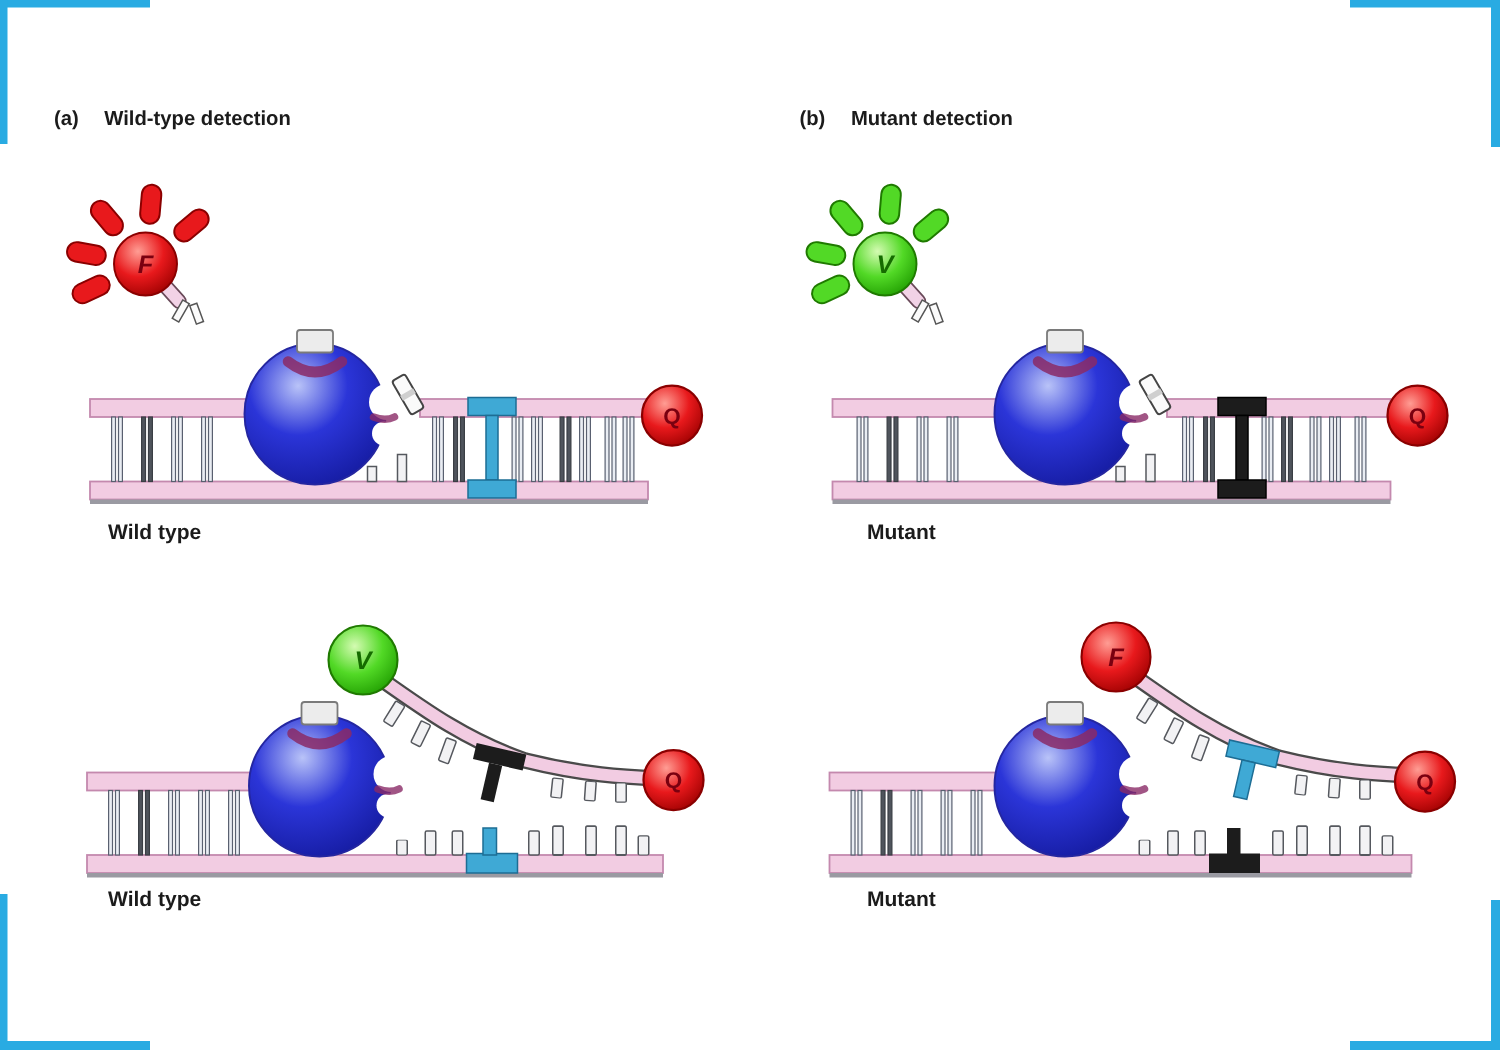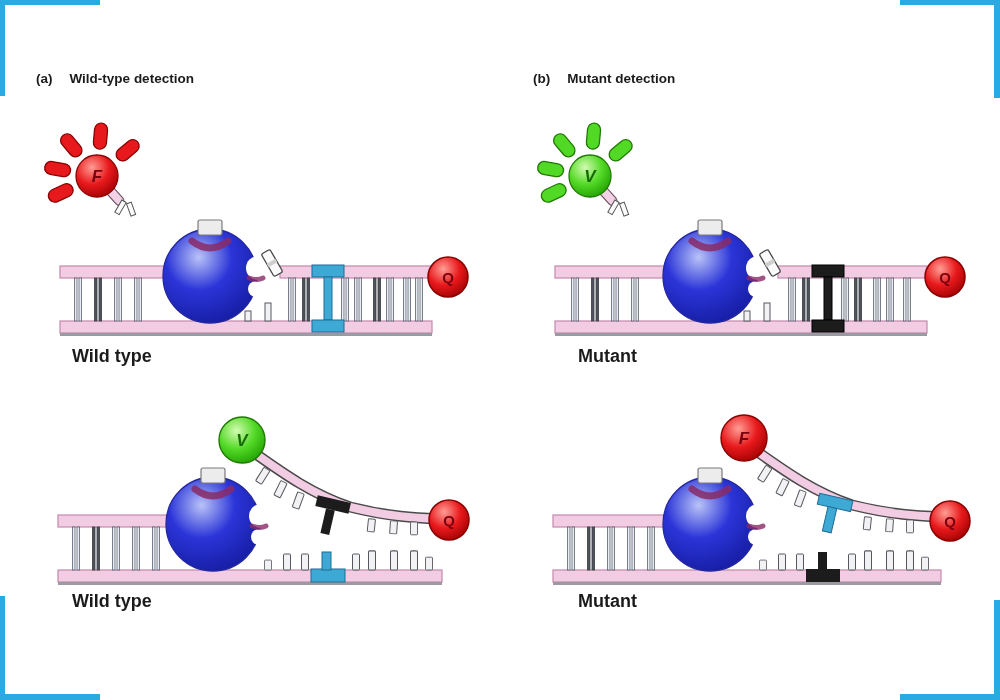--- a/index.html
+++ b/index.html
@@ -1,19 +1,19 @@
 <!DOCTYPE html>
 <html style="--frame: #29ABE2; --fluor_red: #E8191C; --fluor_red_dark: #7A0010; --fluor_green: #52D926; --fluor_green_dark: #156B00; --polymerase_blue: #2B35D8; --dna_pink: #F2CCE2; --dna_edge: #C489AE; --match_cyan: #3FA9D5; --mismatch_black: #1C1C1C; --quencher_red: #E01818;"><head>
 <meta charset="utf-8">
 <style>
   html,body{margin:0;padding:0;background:#ffffff;}
   .canvas{position:relative;width:1000px;height:700px;background:#ffffff;overflow:hidden;
           font-family:"Liberation Sans",sans-serif;}
   .fc{position:absolute;background:var(--frame,#29ABE2);}
-  .cap{position:absolute;font-weight:bold;color:#1b1b1b;font-size:18px;white-space:nowrap;}
+  .cap{position:absolute;font-weight:bold;color:#1b1b1b;font-size:14px;white-space:nowrap;}
   .title-row{display:inline-flex;gap:17px;font-size:13.5px;}
   .art{position:absolute;left:0;top:0;}
   .rail{fill:var(--dna_pink,#F2CCE2);stroke:var(--dna_edge,#C489AE);stroke-width:1.2;}
   .shadow{fill:#9a9aa2;}
   .glyph{font-family:"Liberation Sans",sans-serif;font-weight:bold;font-style:italic;
          text-anchor:middle;}
   .glyph.f{fill:var(--fluor_red_dark,#7A0010);font-size:17px;}
   .glyph.v{fill:var(--fluor_green_dark,#156B00);font-size:17px;}
   .glyph.q{fill:var(--fluor_red_dark,#7A0010);font-size:15px;font-style:normal;}
 </style>

